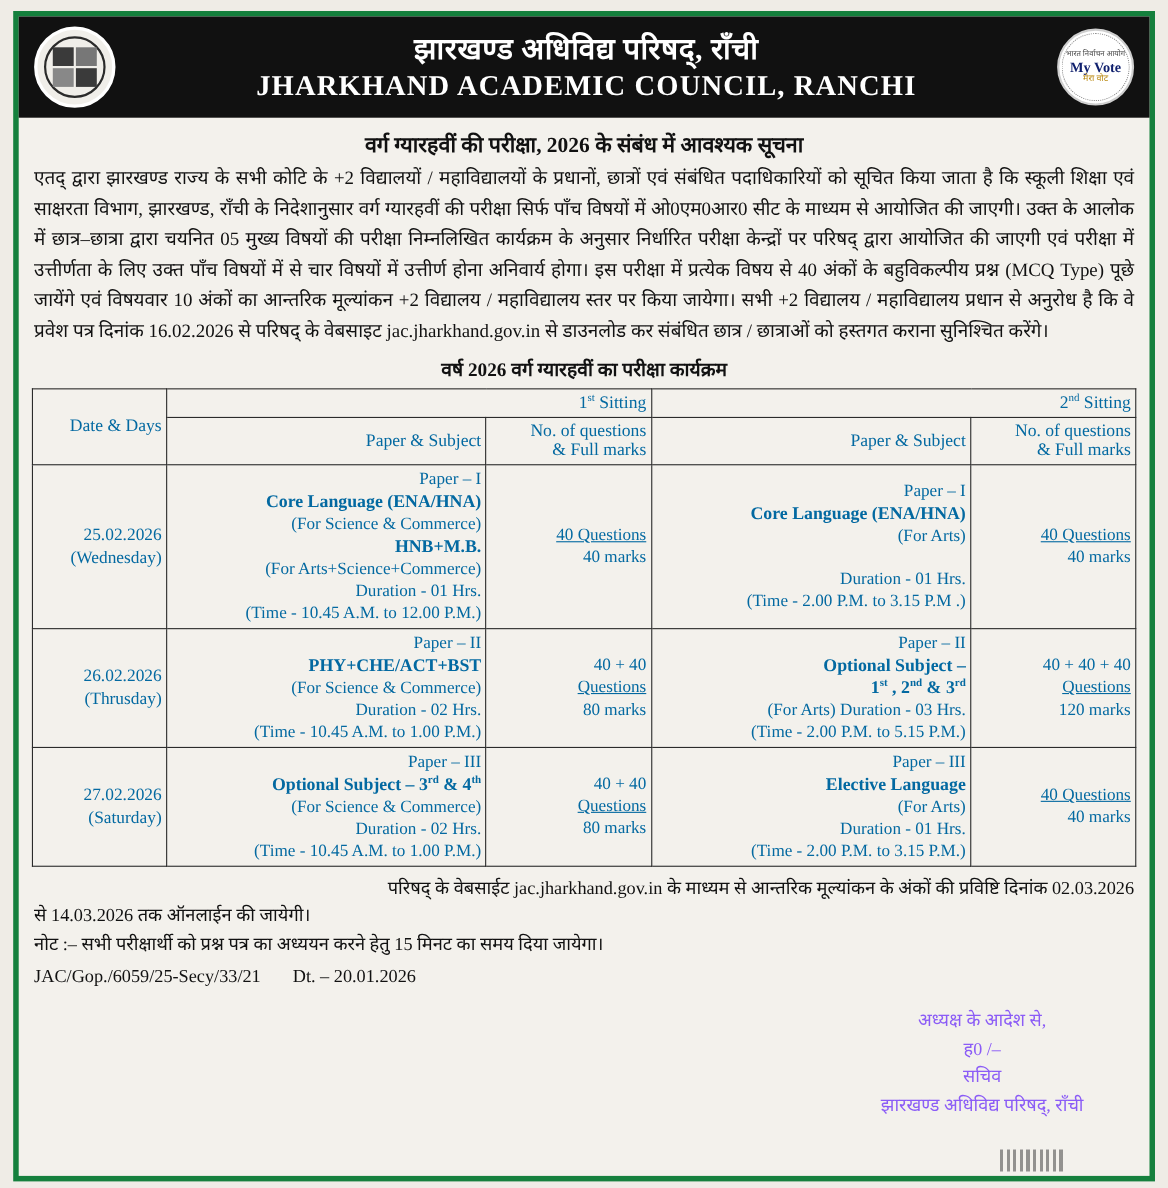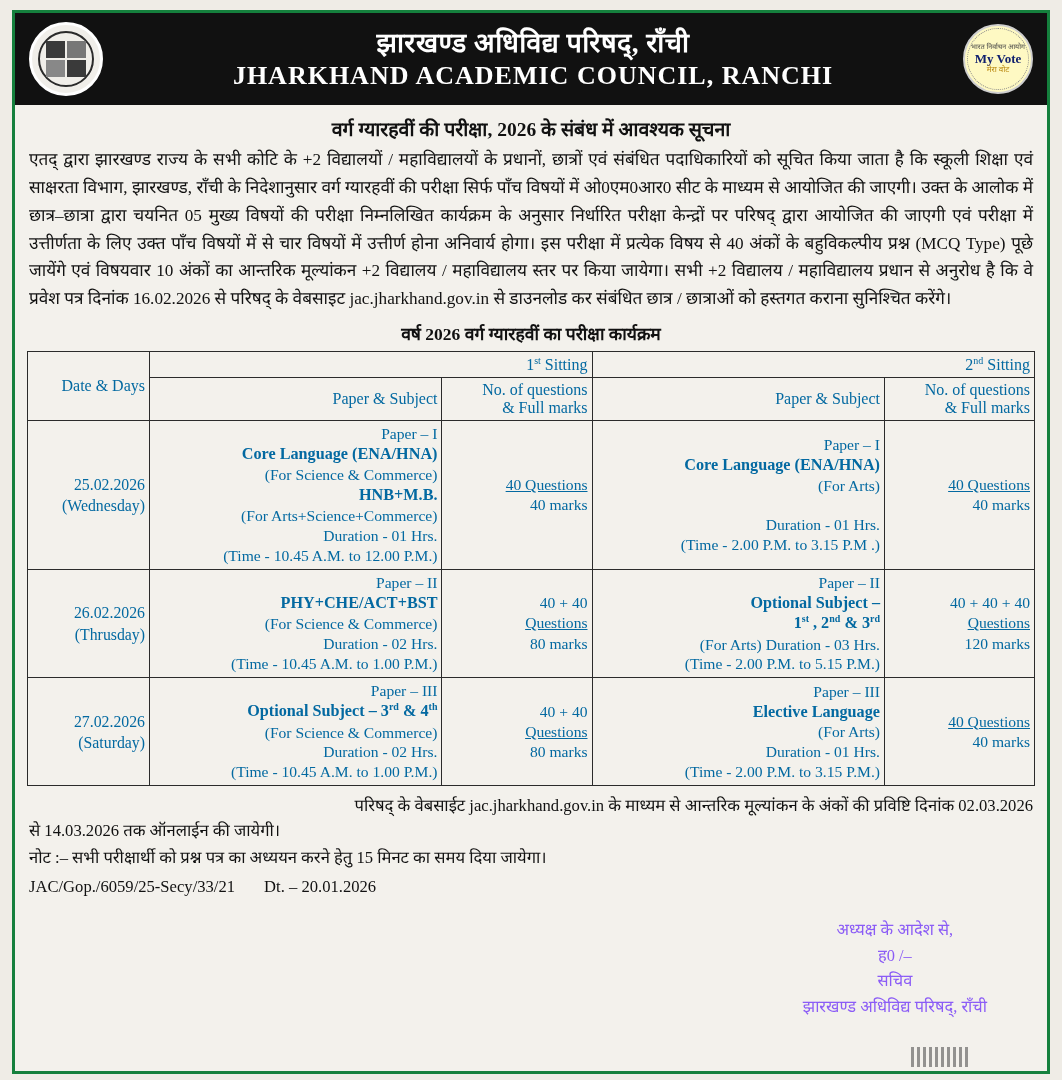--- a/index.html
+++ b/index.html
@@ -14,21 +14,21 @@
     width: 1062px;
     height: 1080px;
     background: #efece6;
     position: relative;
     box-sizing: border-box;
     padding: 10px 12px 6px 12px;
     overflow: hidden;
   }
   .sheet {
     background: #f3f1ec;
-    border: 3px solid #15803d;
+    border: 5px solid #15803d;
     height: 100%;
     box-sizing: border-box;
     position: relative;
   }
 
   
   .header {
     background: #111111;
     color: #ffffff;
     height: 92px;
@@ -80,21 +80,21 @@
   }
   .title-en {
     font-size: 26px;
     font-weight: bold;
     letter-spacing: 1px;
     line-height: 1.05;
   }
   .logo-right {
     width: 66px; height: 66px;
     border-radius: 50%;
-    background: #fef9c3;
+    background: #ffffff;
     border: 2px solid #cfcfcf;
     flex: 0 0 auto;
     display: flex;
     flex-direction: column;
     align-items: center;
     justify-content: center;
     color: #14227a;
     line-height: 1;
     position: relative;
   }

